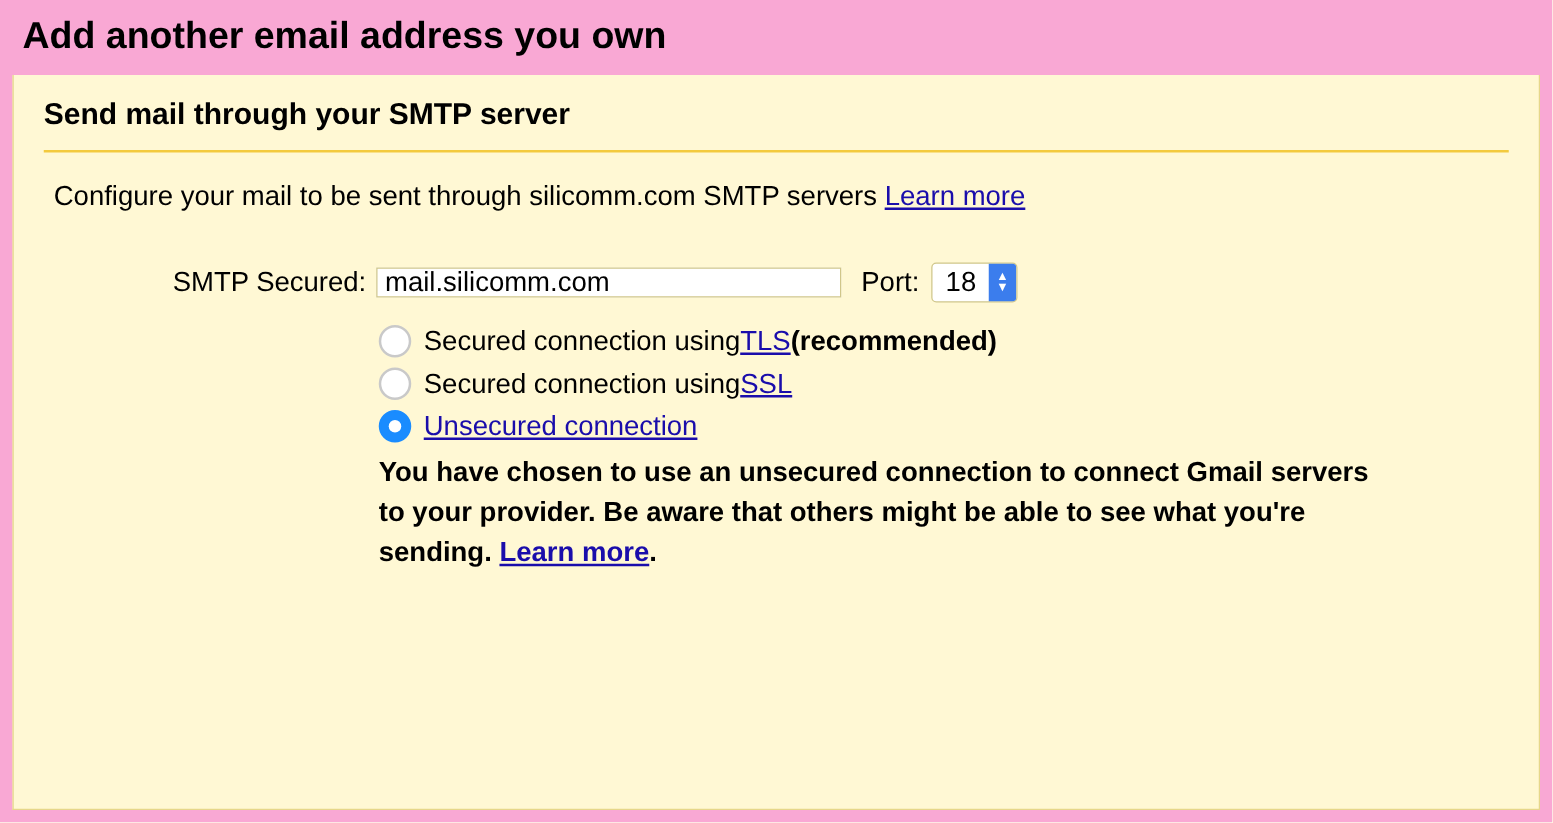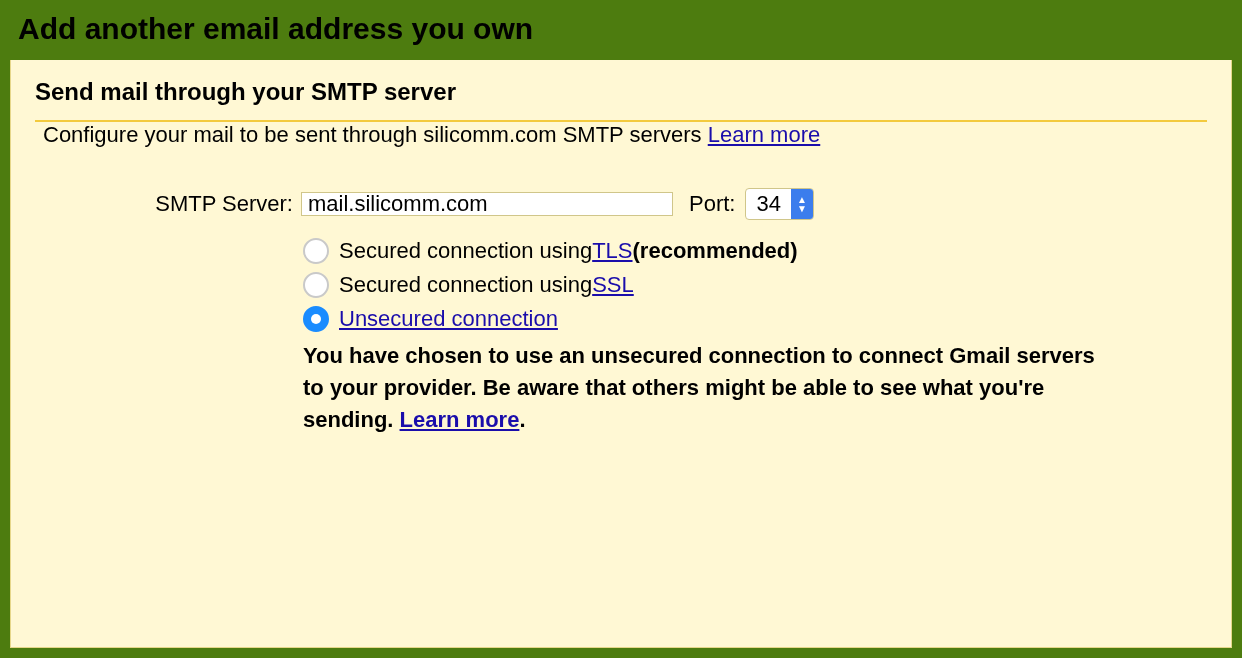--- a/index.html
+++ b/index.html
@@ -7,21 +7,21 @@
       margin: 0;
       padding: 0;
     }
     body {
       font-family: Arial, Helvetica, sans-serif;
       background: #fff;
       width: 1242px;
       height: 658px;
     }
     .outer-frame {
-      background: #4d7c0f;
+      background: #f9a8d4;
       padding: 0;
       width: 1242px;
       height: 658px;
     }
     .title-bar {
       padding: 12px 18px 14px 18px;
     }
     .title-bar h1 {
       font-size: 30px;
       font-weight: bold;
@@ -34,20 +34,21 @@
       border-top: none;
       padding: 18px 24px 24px 24px;
       height: 588px;
     }
     .subtitle {
       font-size: 24px;
       font-weight: bold;
       color: #000;
       padding-bottom: 14px;
       border-bottom: 2px solid #f3ca3e;
+      margin-bottom: 22px;
     }
     .intro-line {
       font-size: 22px;
       color: #000;
       margin-bottom: 40px;
       padding-left: 8px;
     }
     .intro-line a {
       color: #1a0dab;
       text-decoration: underline;
@@ -188,25 +189,25 @@
   </div>
   <div class="inner-panel">
     <div class="subtitle">Send mail through your SMTP server</div>
 
     <div class="intro-line">
       <span>Configure your mail to be sent through silicomm.com SMTP servers </span><a href="#">Learn more</a>
     </div>
 
     <div class="form-area">
       <div class="form-row">
-        <div class="form-label">SMTP Server:</div>
+        <div class="form-label">SMTP Secured:</div>
         <input class="text-input" type="text" value="mail.silicomm.com" style="">
         <span class="port-label">Port:</span>
         <div class="port-select-wrap">
-          <span class="port-value">34</span>
+          <span class="port-value">18</span>
           <span class="port-arrows">
             <span>▲</span>
               <span>▼</span>
           </span>
         </div>
       </div>
 
 
     </div>
 

